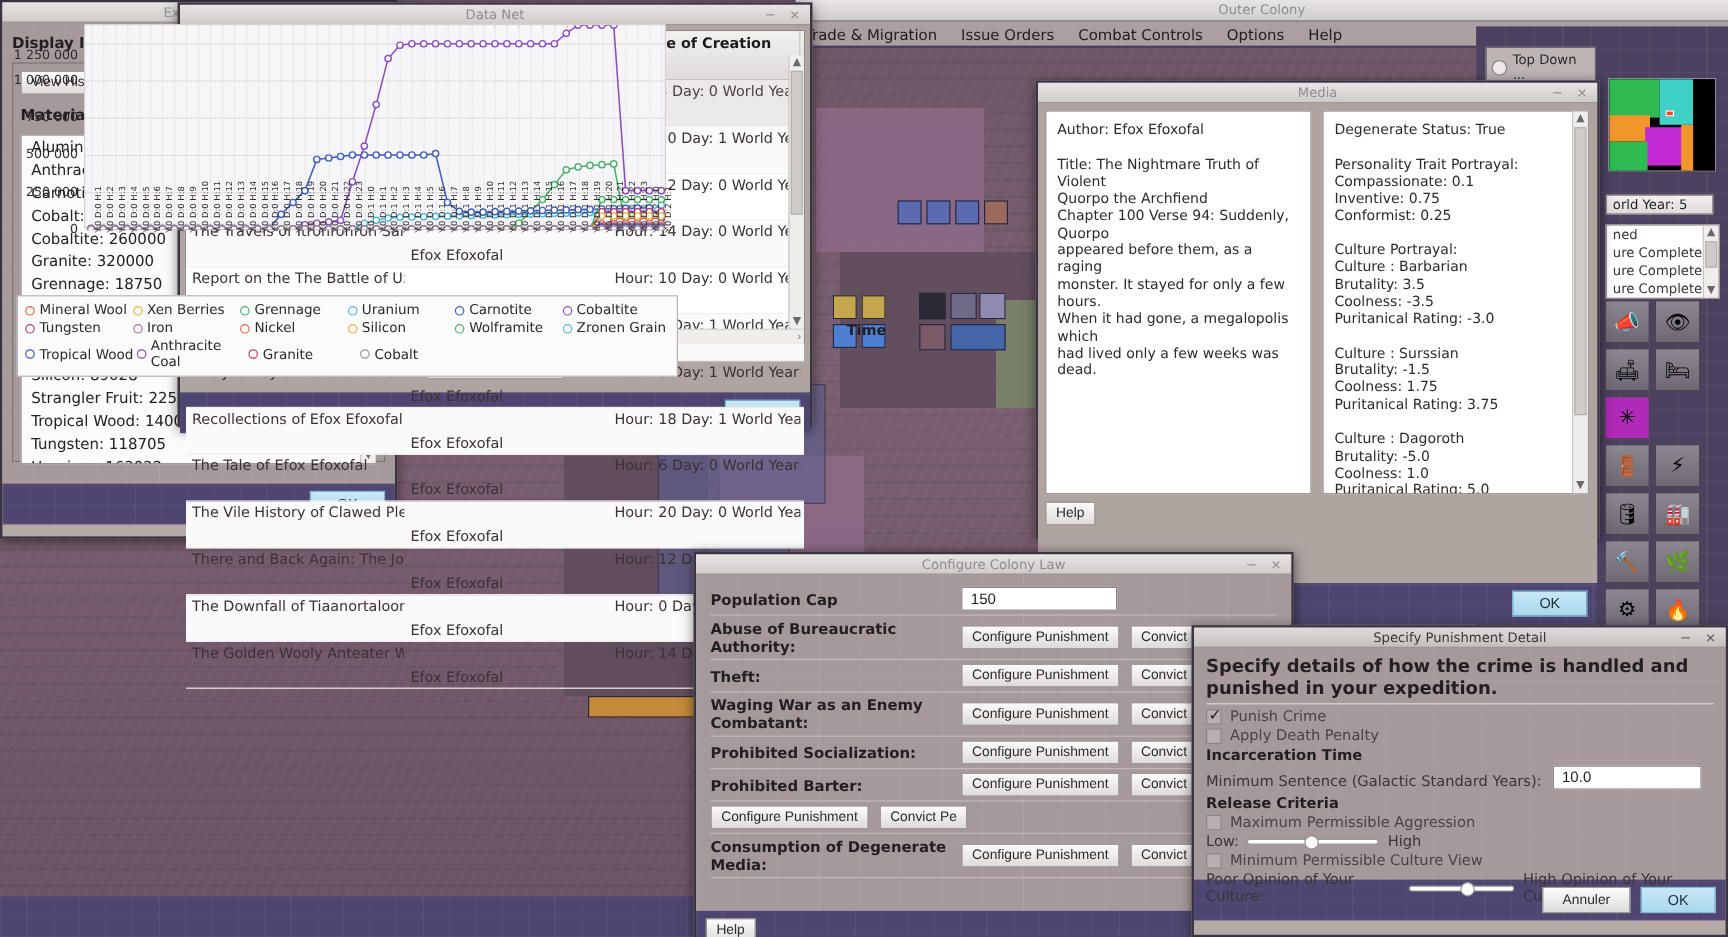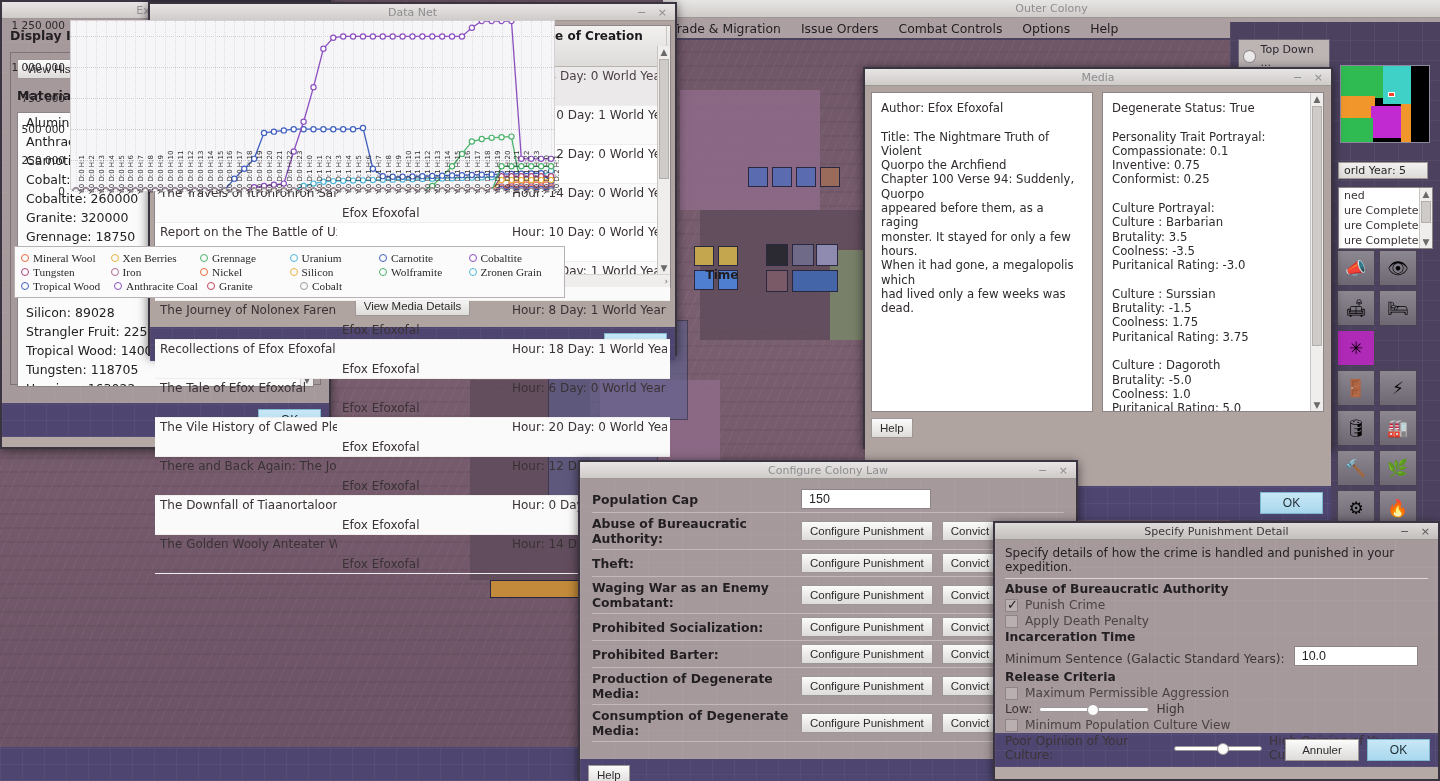--- a/index.html
+++ b/index.html
@@ -94,21 +94,21 @@
   .cl-sec { font-weight:bold; font-size:12.4px; color:#221f22; padding:4px 0 4px;
      border-bottom:1px solid #c3b9ba;}
   .inp { background:#fff; border:1px solid #8d8488; font-size:12.5px; padding:2px 7px; color:#222;}
 
   
   #punish { left:993px; top:521px; width:447px; height:260px; border:2px solid #3a3340;}
   #pd-body { background:#a6999b; padding:6px 10px; height:193px;
      background-image:
        repeating-linear-gradient(90deg, rgba(255,255,255,.05) 0 1px, transparent 1px 40px),
        repeating-linear-gradient(0deg, rgba(255,255,255,.035) 0 1px, transparent 1px 33px);}
-  .pd-intro{ font-weight:normal; font-size:12px; color:#221f22; border-bottom:1px solid #ddd6d4;
+  .pd-intro{ font-weight:bold; font-size:15px; color:#221f22; border-bottom:1px solid #ddd6d4;
      padding-bottom:4px; margin-bottom:3px;}
   .pd-h{ font-weight:bold; font-size:12.3px; color:#221f22; margin:2px 0 1px;}
   .cb-line{ display:flex; align-items:center; gap:7px; font-size:12.2px; color:#4a4245; margin:2px 0;}
   .cbx{ width:13px; height:13px; background:#b9aeb0; border:1px solid #8d8488; position:relative;}
   .cbx.on:after{ content:"✓"; position:absolute; left:1px; top:-3px; font-size:13px; color:#1b1b1b;}
   .sld{ display:flex; align-items:center; gap:7px; font-size:12.2px; color:#3c3437; margin:2px 0;}
   .track{ height:5px; background:#fff; border:1px solid #9c9496; border-radius:3px; position:relative;}
   .knob{ position:absolute; top:-4px; width:12px; height:12px; border-radius:50%;
      background:#fbfbfb; border:1px solid #9c9496;}
   #punish .win-foot{ justify-content:flex-end; gap:8px; }
@@ -125,21 +125,21 @@
      font-size:10.5px; color:#2c282c; white-space:nowrap;}
   .gridh { position:absolute; left:0; right:0; border-top:1px dotted #cfccd2; }
   .gridv { position:absolute; top:0; bottom:0; border-left:1px dotted #e0dde2; }
   .xticks { position:absolute; left:70px; top:192px; width:485px; height:75px; }
   .xtick { position:absolute; font-size:7px; color:#2f2b2f; transform-origin:left top;
      transform:rotate(-90deg); white-space:nowrap; }
   .axt { position:absolute; width:100%; text-align:center; top:268px; font-size:12px;
       color:#211e21; font-weight:bold;}
   .legend { position:absolute; left:14px; top:246px; width:551px; background:#fbfbfb;
       border:1px solid #b9b2b4; padding:4px 6px; }
-  .leg-row { display:flex;font-family:Liberation Serif, serif; }
+  .leg-row { display:flex; }
   .leg-item { display:flex; align-items:center; gap:4px; font-size:11.3px; color:#2c282c;
      width:93px; padding:1px 0;}
   .leg-dot { width:8px; height:8px; border-radius:50%; border:1.6px solid #000; }
   #chartwin .win-foot{ position:absolute; left:0; right:0; bottom:0; }
 
   
   #outer { position:absolute; left:663px; top:0; right:0; bottom:0; }
   #outer-title { height:18px; background:linear-gradient(180deg,#e7e5e4,#cfcbc9);
      border-bottom:1px solid #9d9794; text-align:center; font-size:11px; color:#8d8d90;
      line-height:18px; position:relative;}
@@ -479,21 +479,21 @@
       <div class="ylab" style="top: 170px;">0</div>
       <div class="gridh" style="top: 139.091px;"></div>
       <div class="ylab" style="top: 139.091px;">250 000</div>
       <div class="gridh" style="top: 108.182px;"></div>
       <div class="ylab" style="top: 108.182px;">500 000</div>
       <div class="gridh" style="top: 77.2727px;"></div>
       <div class="ylab" style="top: 77.2727px;">750 000</div>
       <div class="gridh" style="top: 46.3636px;"></div>
       <div class="ylab" style="top: 46.3636px;">1 000 000</div>
       <div class="gridh" style="top: 15.4545px;"></div>
-      <div class="ylab" style="top: 4px;">1 250 000</div>
+      <div class="ylab" style="top: 25px;">1 250 000</div>
       <div class="gridv" style="left: 4.94898px;"></div>
       <div class="gridv" style="left: 14.8469px;"></div>
       <div class="gridv" style="left: 24.7449px;"></div>
       <div class="gridv" style="left: 34.6429px;"></div>
       <div class="gridv" style="left: 44.5408px;"></div>
       <div class="gridv" style="left: 54.4388px;"></div>
       <div class="gridv" style="left: 64.3367px;"></div>
       <div class="gridv" style="left: 74.2347px;"></div>
       <div class="gridv" style="left: 84.1327px;"></div>
       <div class="gridv" style="left: 94.0306px;"></div>
@@ -1498,21 +1498,20 @@
           <span class="nm">Prohibited Socialization:</span>
           <button class="btn">Configure Punishment</button>
           <button class="btn">Convict Pe</button>
         </div>
         <div class="cl-row">
           <span class="nm">Prohibited Barter:</span>
           <button class="btn">Configure Punishment</button>
           <button class="btn">Convict Pe</button>
         </div>
         <div class="cl-row">
-          <span class="nm">Production of Degenerate Media:</span>
           <button class="btn">Configure Punishment</button>
           <button class="btn">Convict Pe</button>
         </div>
         <div class="cl-row">
           <span class="nm">Consumption of Degenerate Media:</span>
           <button class="btn">Configure Punishment</button>
           <button class="btn">Convict Pe</button>
         </div>
       </div>
   </div>
@@ -1521,21 +1520,20 @@
   </div>
 </div>
 
 <div class="win" id="punish">
   <div class="win-title dark">
     <span style="color:#3a3638;">Specify Punishment Detail</span>
     <span class="win-btns" style="color:#555;">− ×</span>
   </div>
   <div id="pd-body">
     <div class="pd-intro">Specify details of how the crime is handled and punished in your expedition.</div>
-    <div class="pd-h">Abuse of Bureaucratic Authority</div>
     <div class="cb-line">
       <span class="cbx on"></span>
       <span>Punish Crime</span>
     </div>
     <div class="cb-line">
       <span class="cbx"></span>
       <span>Apply Death Penalty</span>
     </div>
     <div class="pd-h">Incarceration Time</div>
     <div style="display:flex;align-items:flex-end;gap:9px;margin:2px 0 4px;">
@@ -1549,21 +1547,21 @@
     </div>
     <div class="sld">
       <span>Low:</span>
       <span class="track" style="width:110px;position:relative;">
         <span class="knob" id="knob-agg" style="left: 46.8px;"></span>
       </span>
       <span>High</span>
     </div>
     <div class="cb-line">
       <span class="cbx"></span>
-      <span>Minimum Population Culture View</span>
+      <span>Minimum Permissible Culture View</span>
     </div>
     <div class="sld">
       <span>Poor Opinion of Your Culture:</span>
       <span class="track" style="width:96px;position:relative;">
         <span class="knob" id="knob-cul" style="left: 42px;"></span>
       </span>
       <span>High Opinion of Your Culture</span>
     </div>
   </div>
   <div class="win-foot">

